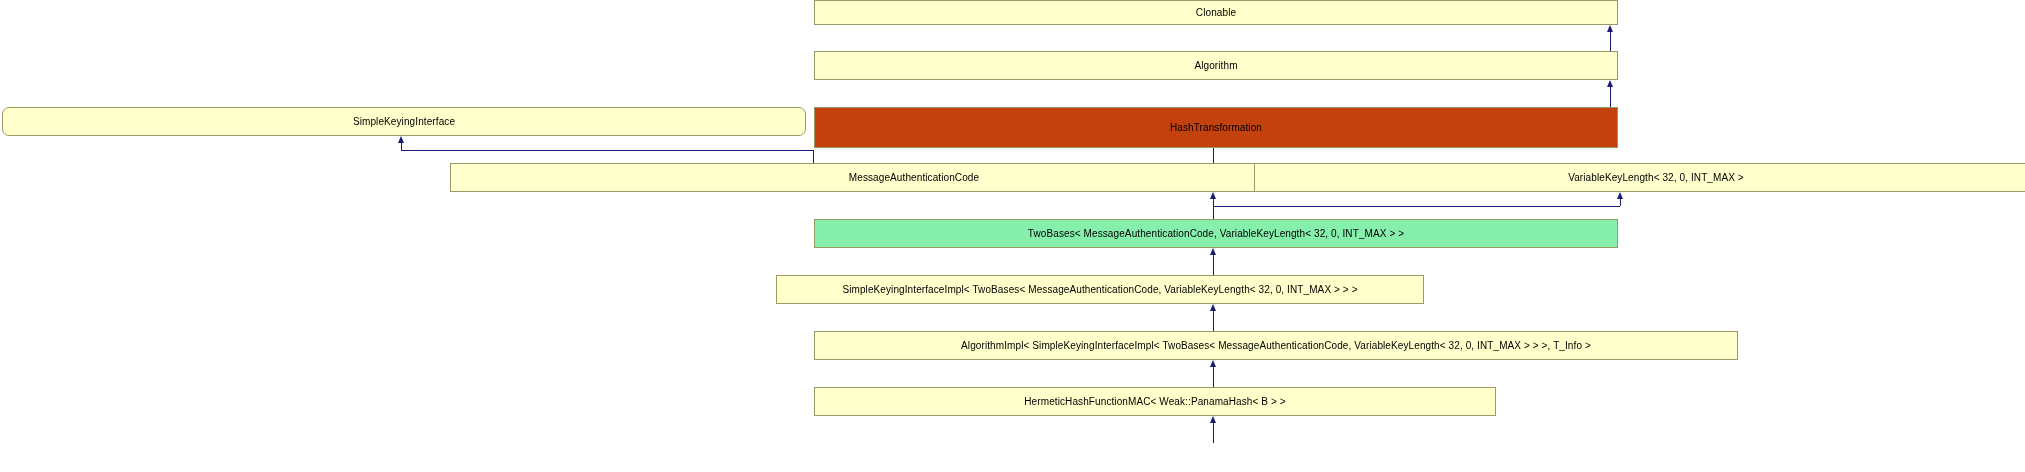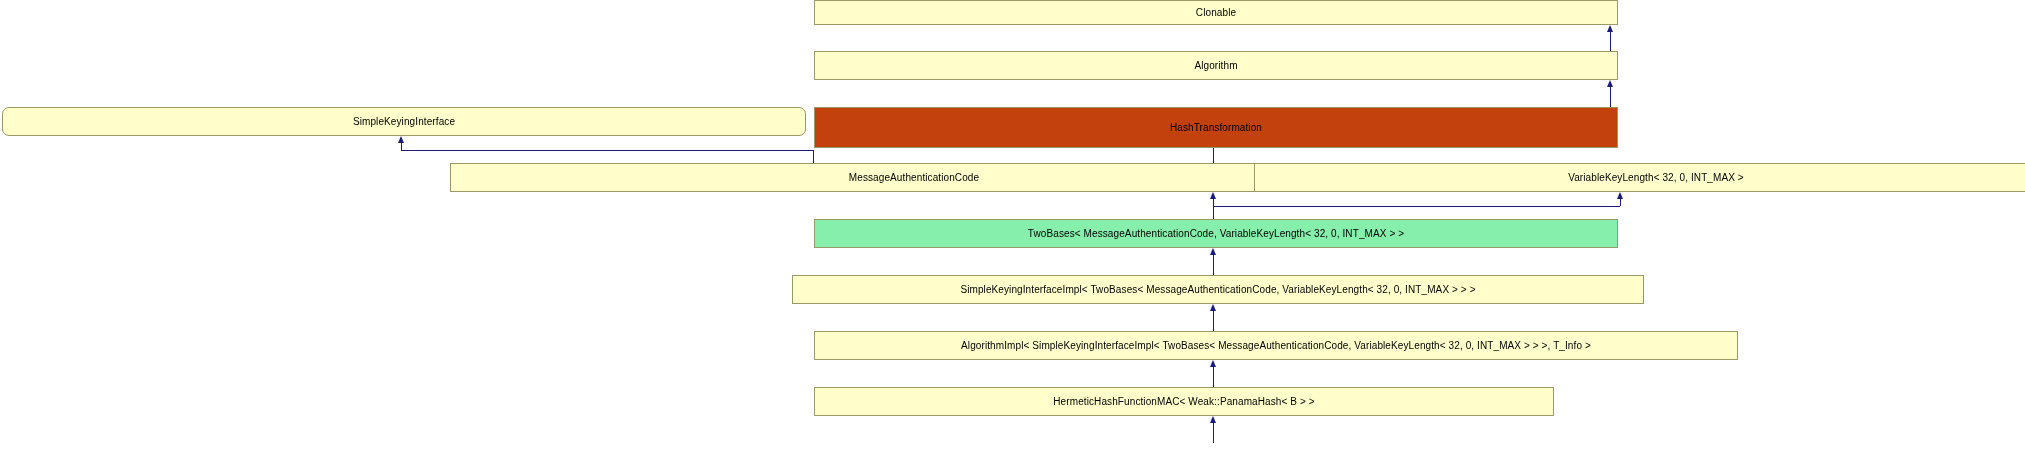--- a/index.html
+++ b/index.html
@@ -79,17 +79,17 @@
     <div class="arrowhead" style="left: 1209.5px; top: 360px; border-bottom-color: rgb(26, 26, 122);"></div>
     <div class="edge v" style="left: 1213px; top: 423px; height: 20px; background: rgb(26, 26, 122);"></div>
     <div class="arrowhead" style="left: 1209.5px; top: 416px; border-bottom-color: rgb(26, 26, 122);"></div>
     <div class="node" style="left: 814px; top: 0px; width: 804px; height: 25px; background: rgb(255, 255, 204); border-color: rgb(153, 153, 102);">Clonable</div>
     <div class="node" style="left: 814px; top: 51px; width: 804px; height: 29px; background: rgb(255, 255, 204); border-color: rgb(153, 153, 102);">Algorithm</div>
     <div class="node" style="left: 2px; top: 107px; width: 804px; height: 29px; background: rgb(255, 255, 204); border-color: rgb(153, 153, 102); border-radius: 7px;">SimpleKeyingInterface</div>
     <div class="node" style="left: 814px; top: 107px; width: 804px; height: 41px; background: #c2410c; border-color: rgb(153, 153, 102);">HashTransformation</div>
     <div class="node" style="left: 406px; top: 163px; width: 928px; height: 29px; background: rgb(255, 255, 204); border-color: rgb(153, 153, 102); margin-left: 44px;">MessageAuthenticationCode</div>
     <div class="node" style="left: 1218px; top: 163px; width: 804px; height: 29px; background: rgb(255, 255, 204); border-color: rgb(153, 153, 102); margin-left: 36px;">VariableKeyLength&lt; 32, 0, INT_MAX &gt;</div>
     <div class="node" style="left: 814px; top: 219px; width: 804px; height: 29px; background: #86efac; border-color: rgb(153, 153, 102);">TwoBases&lt; MessageAuthenticationCode, VariableKeyLength&lt; 32, 0, INT_MAX &gt; &gt;</div>
-    <div class="node" style="left: 792px; top: 275px; width: 852px; height: 29px; background: rgb(255, 255, 204); border-color: rgb(153, 153, 102);">SimpleKeyingInterfaceImpl&lt; TwoBases&lt; MessageAuthenticationCode, VariableKeyLength&lt; 32, 0, INT_MAX &gt; &gt; &gt;</div>
+    <div class="node" style="left: 776px; top: 275px; width: 648px; height: 29px; background: rgb(255, 255, 204); border-color: rgb(153, 153, 102);">SimpleKeyingInterfaceImpl&lt; TwoBases&lt; MessageAuthenticationCode, VariableKeyLength&lt; 32, 0, INT_MAX &gt; &gt; &gt;</div>
     <div class="node" style="left: 814px; top: 331px; width: 924px; height: 29px; background: rgb(255, 255, 204); border-color: rgb(153, 153, 102);">AlgorithmImpl&lt; SimpleKeyingInterfaceImpl&lt; TwoBases&lt; MessageAuthenticationCode, VariableKeyLength&lt; 32, 0, INT_MAX &gt; &gt; &gt;, T_Info &gt;</div>
-    <div class="node" style="left: 814px; top: 387px; width: 740px; height: 29px; background: rgb(255, 255, 204); border-color: rgb(153, 153, 102);">HermeticHashFunctionMAC&lt; Weak::PanamaHash&lt; B &gt; &gt;</div>
+    <div class="node" style="left: 814px; top: 387px; width: 682px; height: 29px; background: rgb(255, 255, 204); border-color: rgb(153, 153, 102);">HermeticHashFunctionMAC&lt; Weak::PanamaHash&lt; B &gt; &gt;</div>
     <div class="node leaf" style="left: 814px; top: 443px; width: 804px; height: 29px; background: rgb(255, 255, 255); border-color: rgb(0, 0, 0); margin-top: 35px;">Weak::PanamaMAC&lt; B &gt;</div>
   </div>
 
 </body></html>

